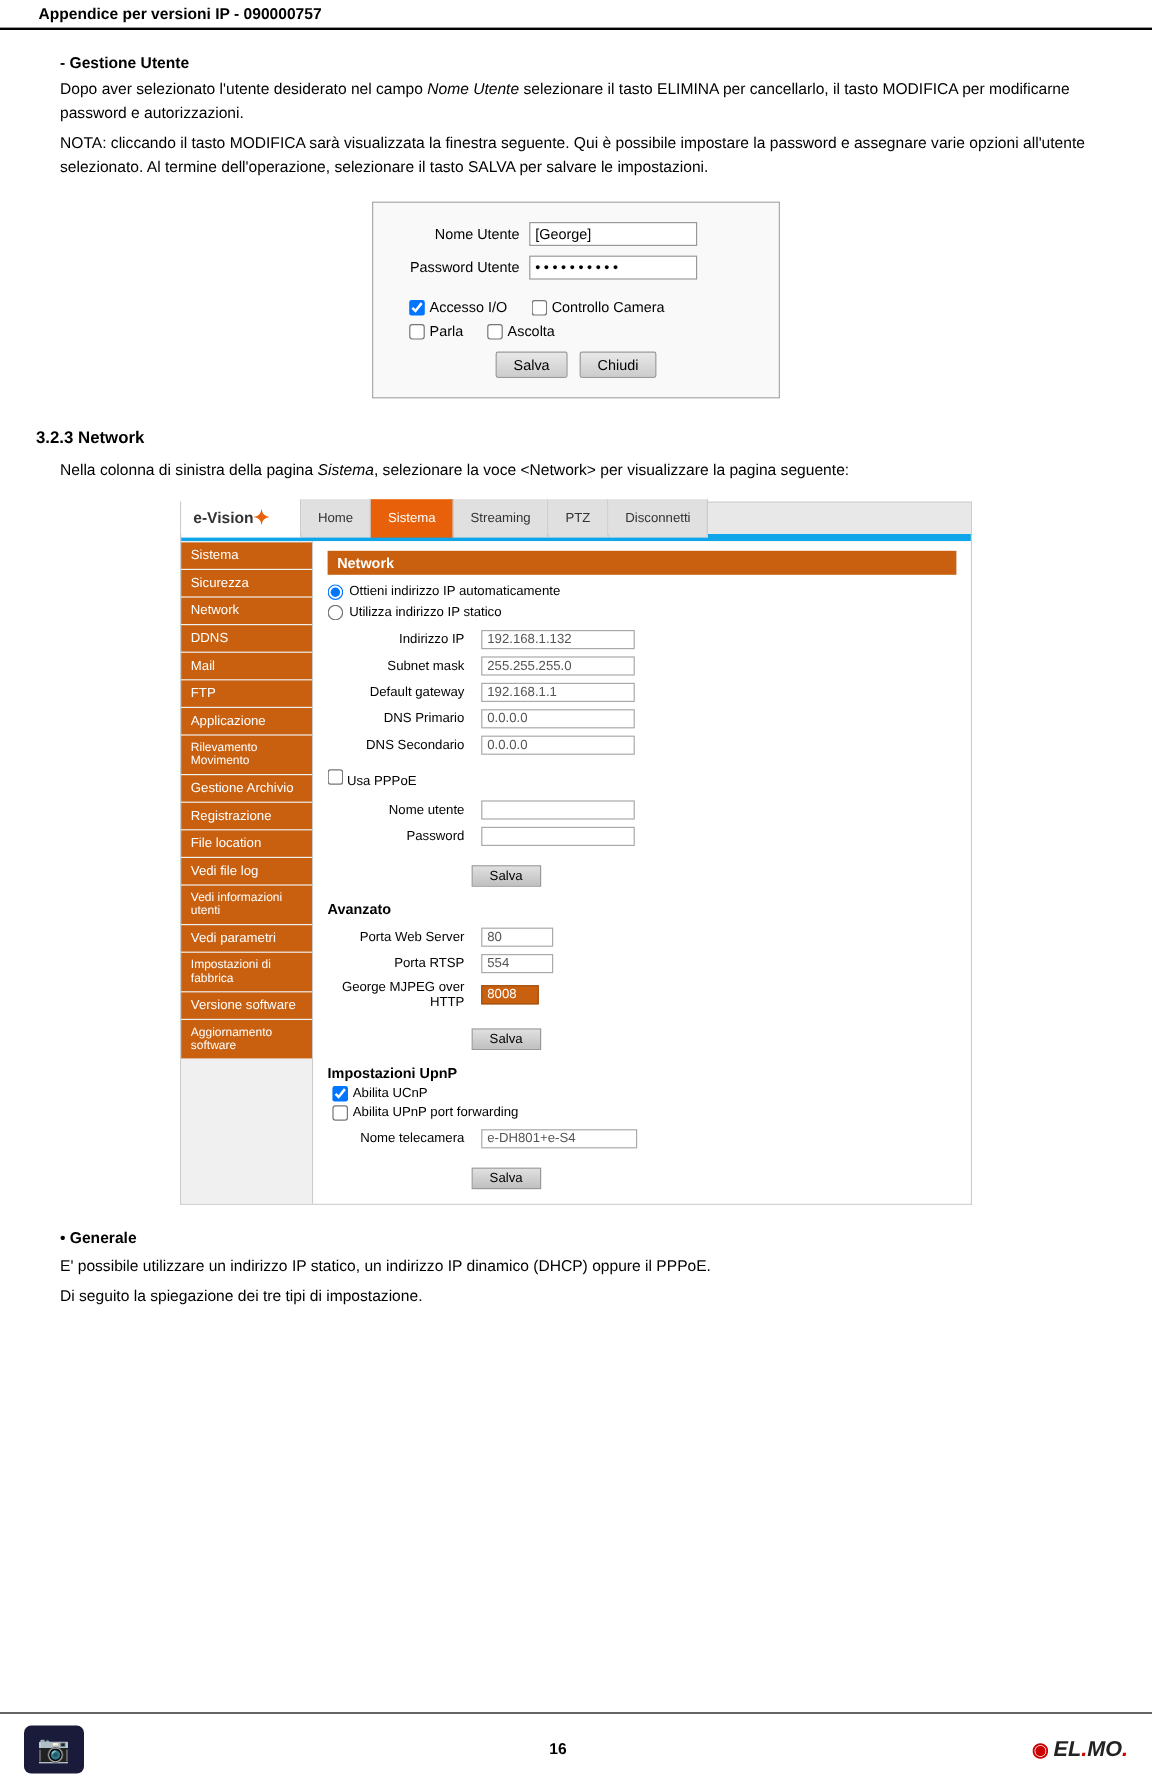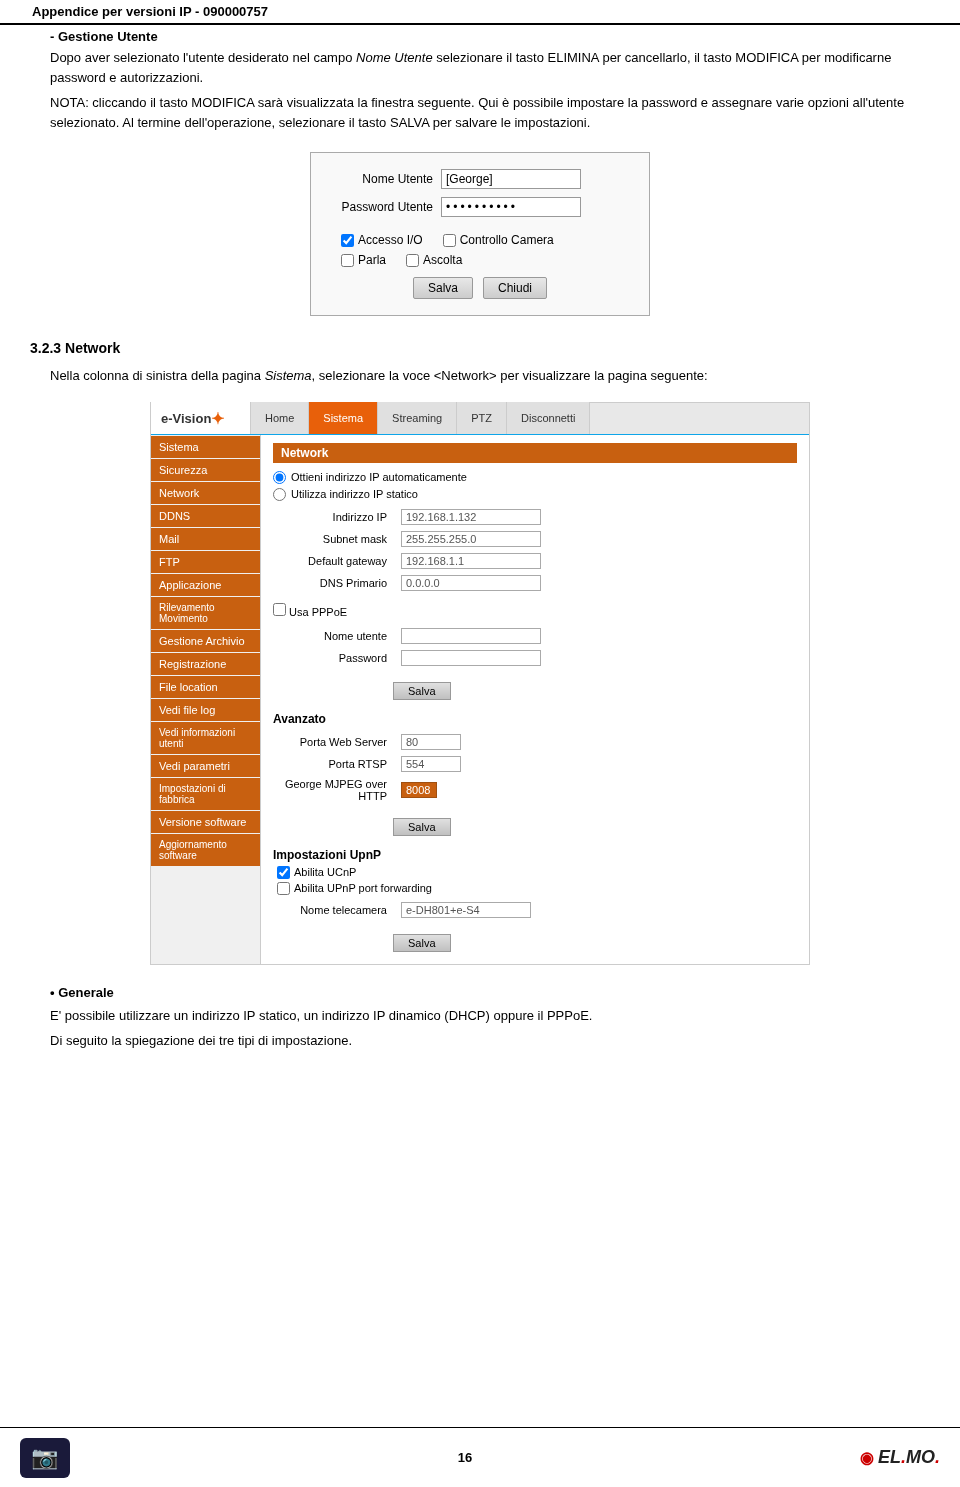--- a/index.html
+++ b/index.html
@@ -22,21 +22,21 @@
       align-items: center;
     }
     .page-header-title {
       font-weight: bold;
       font-size: 13px;
       margin-left: 12px;
     }
 
     
     .content {
-      padding: 4px 30px;
+      padding: 20px 30px;
     }
 
     
     .section-title {
       font-weight: bold;
       font-size: 13px;
       margin-bottom: 4px;
     }
 
     .body-text {
@@ -122,21 +122,21 @@
       background: #f0f0f0;
     }
 
     
     .nav-bar {
       background: #e8e8e8;
       display: flex;
       align-items: center;
       padding: 0;
       height: 32px;
-      border-bottom: 1px solid #0ea5e9;
+      border-bottom: 6px solid #0ea5e9;
     }
     .nav-logo {
       background: #fff;
       padding: 4px 10px;
       height: 32px;
       display: flex;
       align-items: center;
       font-weight: bold;
       font-size: 13px;
       color: #333;
@@ -239,21 +239,21 @@
     .field-table .field-name {
       width: 120px;
       text-align: right;
       padding-right: 8px;
     }
     .field-input {
       border: 1px solid #aaa;
       background: #fff;
       padding: 1px 4px;
       font-size: 11px;
-      width: 140px;
+      width: 128px;
       color: #555;
     }
 
     .save-btn {
       background: linear-gradient(to bottom, #e0e0e0, #c0c0c0);
       border: 1px solid #999;
       padding: 2px 14px;
       font-size: 11px;
       cursor: pointer;
       margin: 4px 0 4px 120px;
@@ -443,20 +443,24 @@
               <td><input class="field-input" value="255.255.255.0" style=""></td>
             </tr>
             <tr>
               <td class="field-name">Default gateway</td>
               <td><input class="field-input" value="192.168.1.1" style=""></td>
             </tr>
             <tr>
               <td class="field-name">DNS Primario</td>
               <td><input class="field-input" value="0.0.0.0" style=""></td>
             </tr>
+            <tr>
+              <td class="field-name">DNS Secondario</td>
+              <td><input class="field-input" value="0.0.0.0" style=""></td>
+            </tr>
           </tbody>
             </table>
 
           <div style="margin-bottom:6px;">
             <input type="checkbox" style="">
             <span>Usa PPPoE</span>
           </div>
 
           <table class="field-table">
             <tbody>
@@ -480,21 +484,21 @@
                 <tr>
               <td class="field-name">Porta Web Server</td>
               <td><input class="field-input" value="80" style="width: 60px;"></td>
             </tr>
             <tr>
               <td class="field-name">Porta RTSP</td>
               <td><input class="field-input" value="554" style="width: 60px;"></td>
             </tr>
             <tr>
               <td class="field-name">George MJPEG over HTTP</td>
-              <td><input class="field-input" value="8008" style="width: 36px; background: rgb(200, 96, 16); color: rgb(255, 255, 255); border: 1px solid rgb(160, 80, 16);"></td>
+              <td><input class="field-input" value="8008" style="width: 48px; background: rgb(200, 96, 16); color: rgb(255, 255, 255); border: 1px solid rgb(160, 80, 16);"></td>
             </tr>
           </tbody>
             </table>
 
           <button class="save-btn">Salva</button>
 
           <div class="upnp-section">
             <div class="section-label">Impostazioni UpnP</div>
             <div class="checkbox-upnp">
               <input type="checkbox" checked="" style="">

